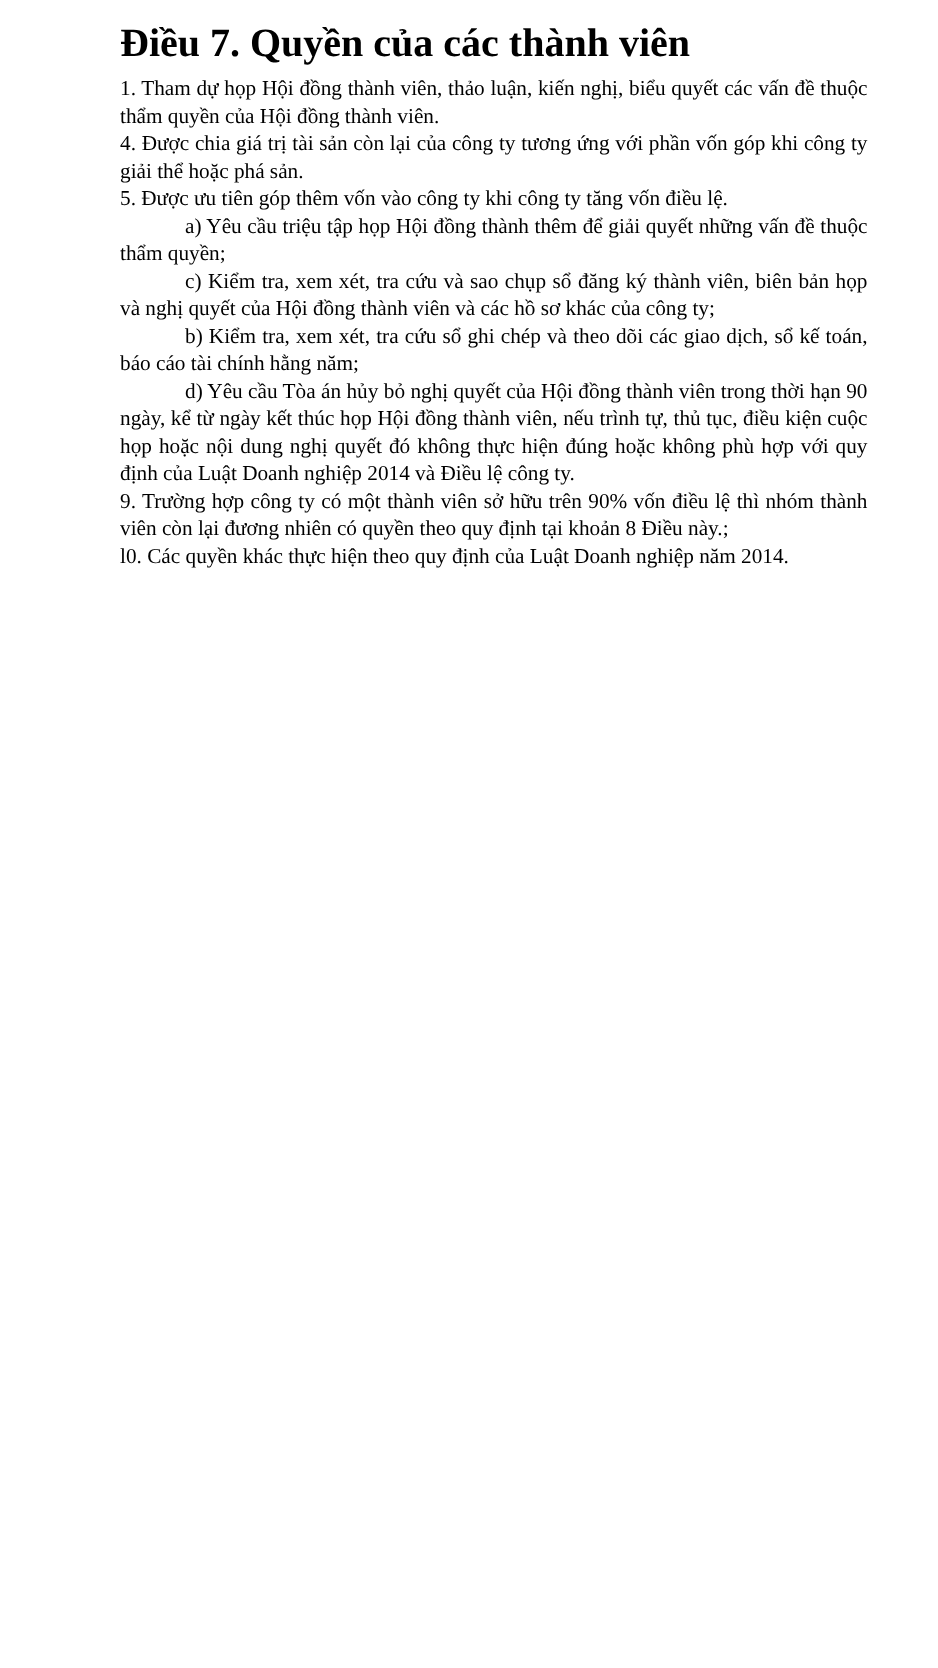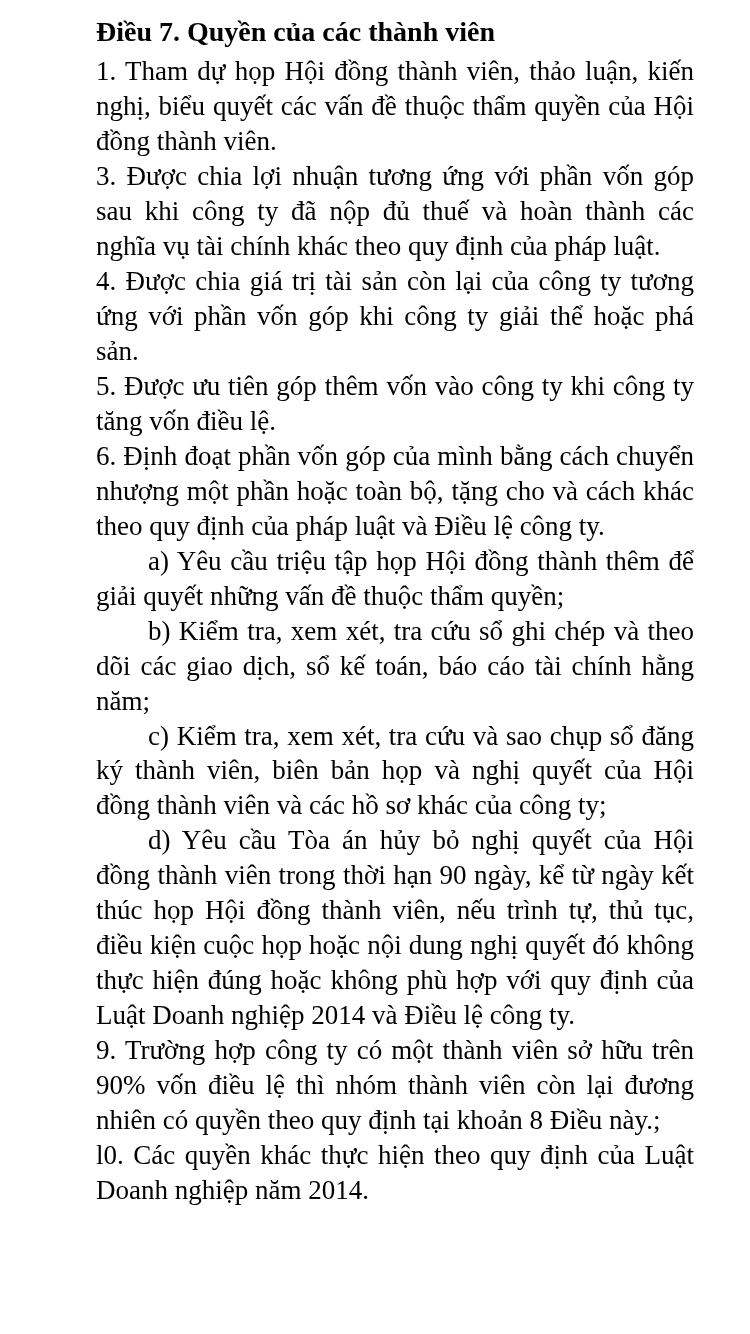--- a/index.html
+++ b/index.html
@@ -16,28 +16,28 @@
   }
   .page {
     width: 750px;
     height: 1334px;
     box-sizing: border-box;
     padding: 14px 56px 0 96px;
     position: relative;
   }
   .heading {
     font-weight: bold;
-    font-size: 28px;
+    font-size: 32px;
     line-height: 1.30;
     margin: 0 0 4px 0;
     text-align: left;
   }
   p.para {
     margin: 0;
-    font-size: 27px;
+    font-size: 17px;
     line-height: 1.295;
     text-align: justify;
     text-justify: inter-word;
     hyphens: none;
   }
   p.para.indent {
     text-indent: 52px;
   }
   .clip-bottom {
     position: absolute;
@@ -48,27 +48,25 @@
   }
 </style>
 </head>
 <body>
 
 <div class="page">
 
   <h2 class="heading">Điều 7. Quyền của các thành viên</h2>
 
   <p class="para">1. Tham dự họp Hội đồng thành viên, thảo luận, kiến nghị, biểu quyết các vấn đề thuộc thẩm quyền của Hội đồng thành viên.</p>
-  <p class="para">3. Được chia lợi nhuận tương ứng với phần vốn góp sau khi công ty đã nộp đủ thuế và hoàn thành các nghĩa vụ tài chính khác theo quy định của pháp luật.</p>
   <p class="para">4. Được chia giá trị tài sản còn lại của công ty tương ứng với phần vốn góp khi công ty giải thể hoặc phá sản.</p>
   <p class="para">5. Được ưu tiên góp thêm vốn vào công ty khi công ty tăng vốn điều lệ.</p>
-  <p class="para">6. Định đoạt phần vốn góp của mình bằng cách chuyển nhượng một phần hoặc toàn bộ, tặng cho và cách khác theo quy định của pháp luật và Điều lệ công ty.</p>
 
   <p class="para indent">a) Yêu cầu triệu tập họp Hội đồng thành thêm để giải quyết những vấn đề thuộc thẩm quyền;</p>
+  <p class="para indent">c) Kiểm tra, xem xét, tra cứu và sao chụp sổ đăng ký thành viên, biên bản họp và nghị quyết của Hội đồng thành viên và các hồ sơ khác của công ty;</p>
   <p class="para indent">b) Kiểm tra, xem xét, tra cứu sổ ghi chép và theo dõi các giao dịch, sổ kế toán, báo cáo tài chính hằng năm;</p>
-  <p class="para indent">c) Kiểm tra, xem xét, tra cứu và sao chụp sổ đăng ký thành viên, biên bản họp và nghị quyết của Hội đồng thành viên và các hồ sơ khác của công ty;</p>
   <p class="para indent">d) Yêu cầu Tòa án hủy bỏ nghị quyết của Hội đồng thành viên trong thời hạn 90 ngày, kể từ ngày kết thúc họp Hội đồng thành viên, nếu trình tự, thủ tục, điều kiện cuộc họp hoặc nội dung nghị quyết đó không thực hiện đúng hoặc không phù hợp với quy định của Luật Doanh nghiệp 2014 và Điều lệ công ty.</p>
 
   <p class="para">9. Trường hợp công ty có một thành viên sở hữu trên 90% vốn điều lệ thì nhóm thành viên còn lại đương nhiên có quyền theo quy định tại khoản 8 Điều này.;</p>
   <p class="para">l0. Các quyền khác thực hiện theo quy định của Luật Doanh nghiệp năm 2014.</p>
 
   <div class="clip-bottom"></div>
 </div>
 
 </body></html>

